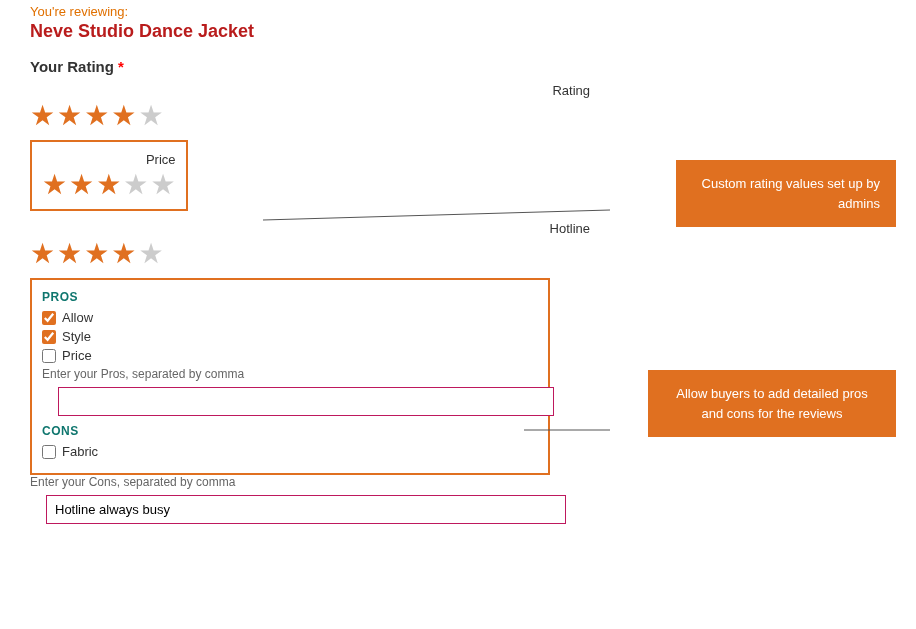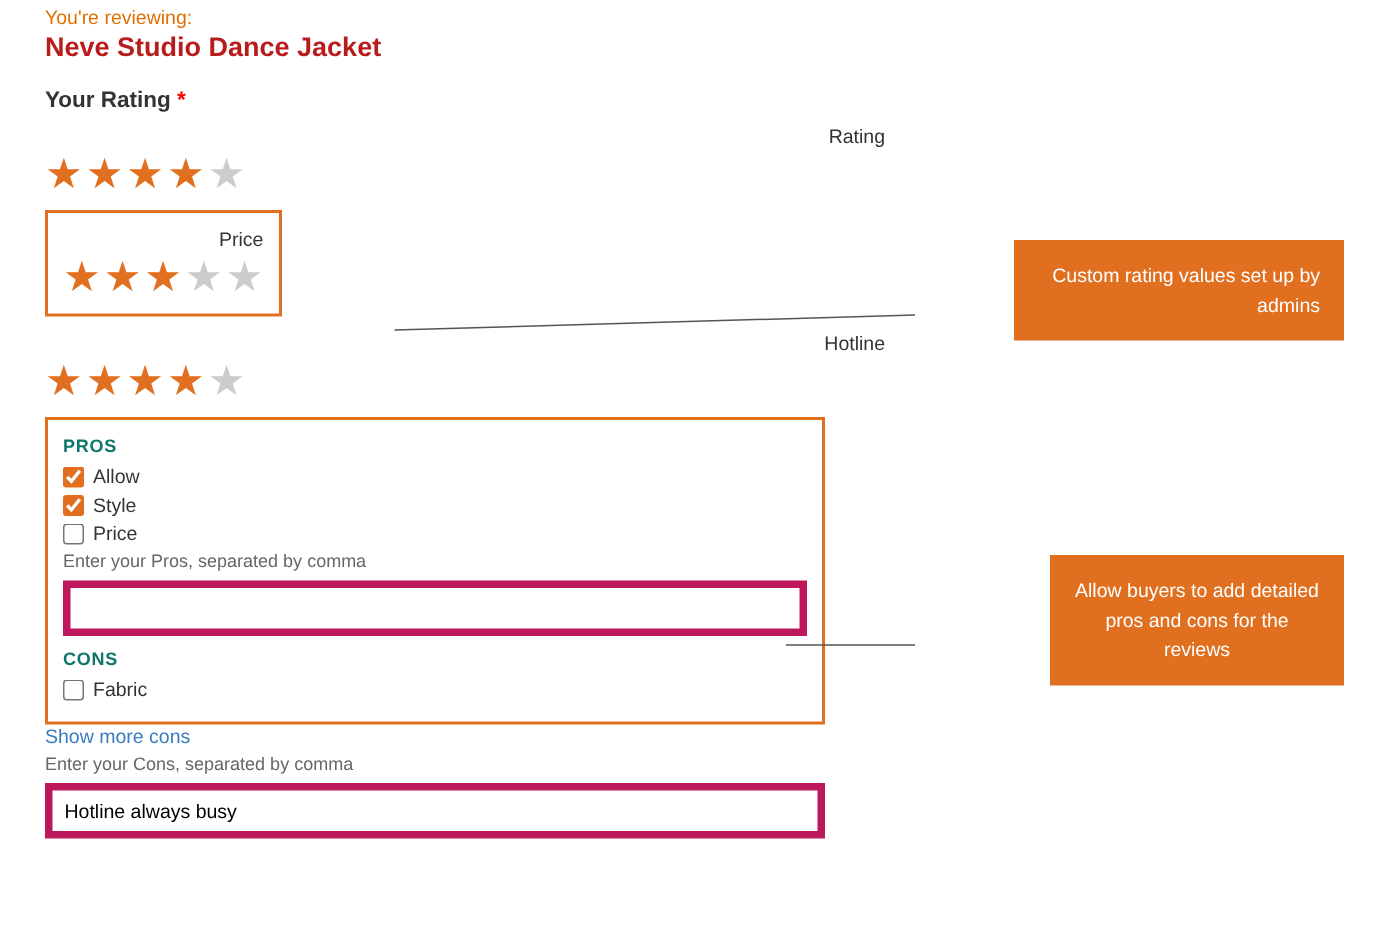--- a/index.html
+++ b/index.html
@@ -122,25 +122,26 @@
     }
 
     .enter-hint {
       font-size: 12px;
       color: #666;
       margin-bottom: 6px;
     }
 
     .text-input {
       width: 100%;
-      border: 5px solid #be185d;
+      border: 1px solid #be185d;
       padding: 6px 8px;
       font-size: 13px;
       outline: none;
       margin-bottom: 8px;
+      margin-left: 16px;
     }
 
     
     .connectors {
       position: absolute;
       top: 0;
       left: 0;
       width: 916px;
       height: 629px;
       pointer-events: none;
@@ -222,38 +223,37 @@
 
       
       <div class="section-label">CONS</div>
       <div class="checkbox-item">
         <input type="checkbox" style="">
         <span>Fabric</span>
       </div>
     </div>
 
     
-    <a class="show-more-link">Show more cons</a>
     <div class="enter-hint">Enter your Cons, separated by comma</div>
     <input type="text" class="text-input" value="Hotline always busy" style="width: 520px;">
 
   </div>
 
   <svg class="connectors">
 
     <line x1="263" y1="220" x2="610" y2="210" stroke="#555" stroke-width="1"></line>
 
     <line x1="524" y1="430" x2="610" y2="430" stroke="#555" stroke-width="1"></line>
   </svg>
 
   <div style="position:absolute; right:20px; top:160px;">
     <div style="background:#e07020; color:#fff; font-size:13px; text-align:right; padding:14px 16px; width:220px; line-height:1.5;">
       <span>Custom rating values set up by admins</span>
     </div>
   </div>
 
   <div style="position:absolute; right:20px; top:370px;">
-    <div style="background:#e07020; color:#fff; font-size:13px; text-align:center; padding:14px 16px; width:196px; line-height:1.5;">
+    <div style="background:#e07020; color:#fff; font-size:13px; text-align:center; padding:14px 16px; width:248px; line-height:1.5;">
       <span>Allow buyers to add detailed pros and cons for the reviews</span>
     </div>
   </div>
 
 </div>
 
 </body></html>

